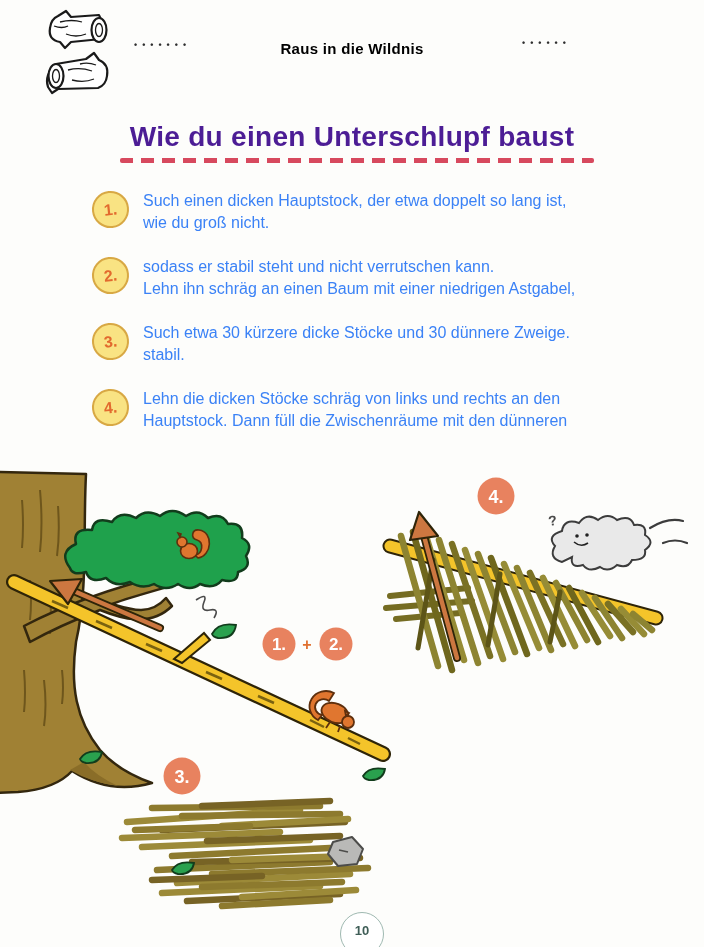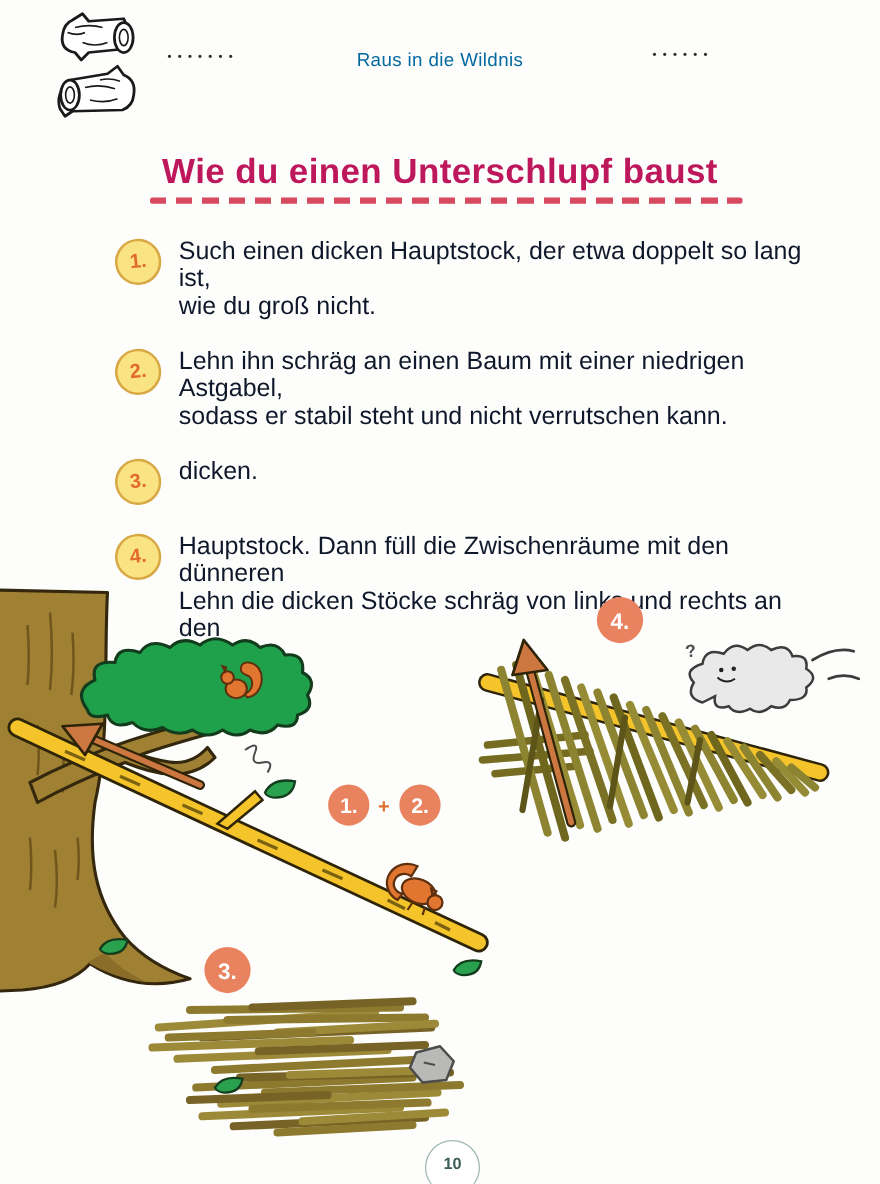--- a/index.html
+++ b/index.html
@@ -8,43 +8,43 @@
     background:#fdfdfb;
     font-family:"Liberation Sans","DejaVu Sans",sans-serif;
   }
   
   .logs{position:absolute;left:36px;top:6px;width:90px;height:90px;}
   .dots{position:absolute;top:40px;font-size:9px;letter-spacing:5px;color:#2e2e2e;font-weight:bold;}
   .dots-left{left:134px;}
   .dots-right{left:522px;top:38px;}
   .header-title{
     position:absolute;left:0;right:0;top:40px;text-align:center;
-    font-size:15px;font-weight:normal;color:#0369a1;letter-spacing:.3px;
+    font-size:15px;font-weight:bold;color:#000000;letter-spacing:.3px;
   }
   
   .main-title{
     position:absolute;left:0;right:0;top:121px;text-align:center;
-    font-size:28px;font-weight:bold;color:#be185d;letter-spacing:.3px;
+    font-size:28px;font-weight:bold;color:#4c1d95;letter-spacing:.3px;
   }
   .title-underline{
     position:absolute;left:120px;top:158px;width:474px;height:5px;
     background:repeating-linear-gradient(90deg,#d7495e 0 13px,transparent 13px 21px);
     border-radius:2px;
   }
   
   .steps{position:absolute;left:92px;top:190px;width:552px;}
   .step{display:flex;gap:14px;margin-bottom:22px;align-items:flex-start;}
   .badge{
     flex:0 0 auto;width:33px;height:33px;border-radius:50%;
     background:#f9e383;border:2px solid #d8a844;
     color:#e26a2e;font-weight:bold;font-size:16px;
     display:flex;align-items:center;justify-content:center;
     transform:rotate(-6deg);margin-top:1px;
   }
-  .step-text{font-size:20px;line-height:22px;color:#0f172a;font-weight:500;}
+  .step-text{font-size:16px;line-height:22px;color:#3b82f6;font-weight:500;}
   .step-text span{display:block;}
   
   .illustration{position:absolute;left:0;top:470px;width:704px;height:477px;}
   
   .page-num{
     position:absolute;left:340px;top:912px;width:44px;height:44px;border-radius:50%;
     border:1.5px solid #9fb9b1;background:#fff;color:#3f5e57;
     font-size:13px;font-weight:bold;display:flex;align-items:center;justify-content:center;
     padding-bottom:8px;box-sizing:border-box;
   }
@@ -75,35 +75,36 @@
   <div class="step">
     <div class="badge">1.</div>
     <div class="step-text">
       <span>Such einen dicken Hauptstock, der etwa doppelt so lang ist,</span>
       <span>wie du groß nicht.</span>
     </div>
   </div>
   <div class="step">
     <div class="badge">2.</div>
     <div class="step-text">
+      <span>sodass er stabil steht und nicht verrutschen kann.</span>
       <span>Lehn ihn schräg an einen Baum mit einer niedrigen Astgabel,</span>
-      <span>sodass er stabil steht und nicht verrutschen kann.</span>
     </div>
   </div>
   <div class="step">
     <div class="badge">3.</div>
     <div class="step-text">
-      <span>dicken.</span>
+      <span>Such etwa 30 kürzere dicke Stöcke und 30 dünnere Zweige.</span>
+      <span>stabil.</span>
     </div>
   </div>
   <div class="step">
     <div class="badge">4.</div>
     <div class="step-text">
+      <span>Lehn die dicken Stöcke schräg von links und rechts an den</span>
       <span>Hauptstock. Dann füll die Zwischenräume mit den dünneren</span>
-      <span>Lehn die dicken Stöcke schräg von links und rechts an den</span>
     </div>
   </div>
 </div>
 
 <svg class="illustration" viewBox="0 0 704 477">
 
   <g>
     <path d="M-4,2 L86,4 C83,60 88,120 76,172 C70,216 76,250 100,280 C114,296 132,306 152,313
              C120,322 94,315 72,301 C62,312 44,320 18,322 L-4,323 Z" fill="#a08134" stroke="#33270e" stroke-width="2.5" stroke-linejoin="round"></path>
     <path d="M70,300 Q90,312 118,316 Q96,306 84,292 Z" fill="#8a6d28" stroke="none"></path>

